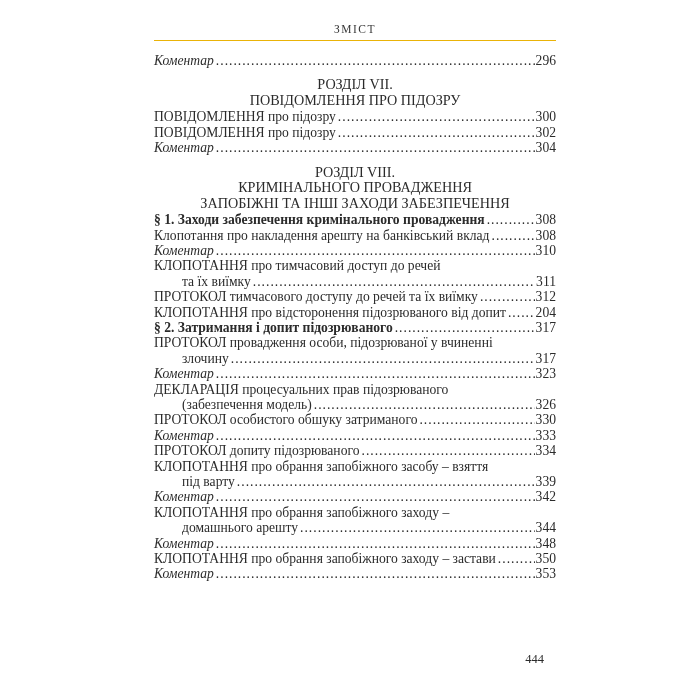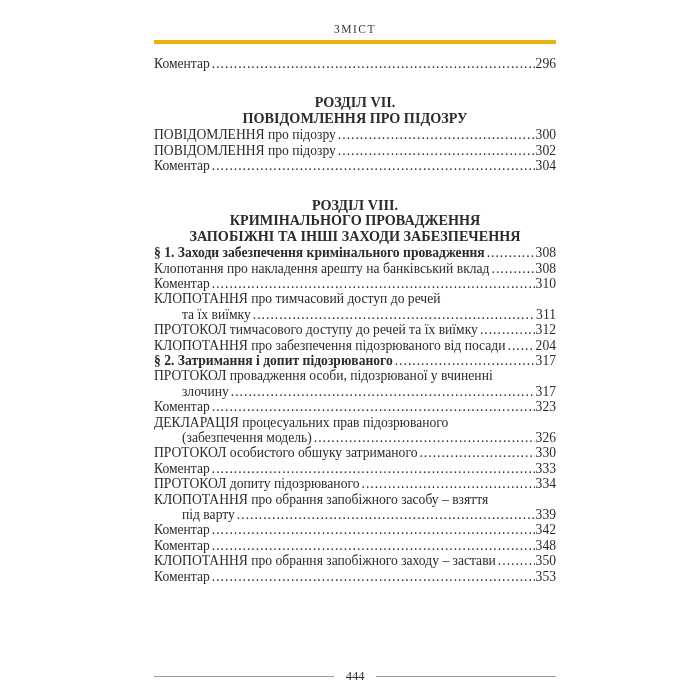--- a/index.html
+++ b/index.html
@@ -21,73 +21,74 @@
   }
   .content-col {
     width: 402px;
     margin-left: 154px;
     display: flex;
     flex-direction: column;
     flex: 1 1 auto;
   }
   .running-header {
     padding-top: 23px;
-    border-bottom: 4px solid #eab308;
+    border-bottom: 1px solid #eab308;
     padding-bottom: 5px;
     text-align: center;
   }
   .running-title {
     font-size: 11.5px;
     letter-spacing: 1.5px;
     color: #3a3a3a;
   }
   .toc {
     padding-top: 12px;
     font-size: 13.6px;
     line-height: 15.4px;
   }
   .chapter {
     text-align: center;
-    font-weight: bold;
+    font-weight: normal;
     font-size: 14.2px;
     line-height: 15.5px;
-    margin-top: 24px;
+    margin-top: 9px;
     margin-bottom: 1px;
   }
   .toc-entry .entry-line {
     display: flex;
     align-items: baseline;
   }
   .toc-entry .entry-line.cont {
     padding-left: 28px;
   }
-  .toc-entry.it .entry-text { }
+  .toc-entry.it .entry-text { font-style: italic; }
   .toc-entry.bd .entry-text { font-weight: bold; }
   .entry-text {
     white-space: nowrap;
   }
   .dots {
     flex: 1 1 auto;
     overflow: hidden;
     white-space: nowrap;
     margin: 0 1px 0 2px;
     color: #2b2b2b;
   }
   .dots::after {
     content: "......................................................................................................................................................................";
     letter-spacing: 1px;
   }
   .page-num {
     flex: 0 0 auto;
   }
   .footer {
     margin-top: auto;
-    margin-bottom: 16px;
+    margin-bottom: 32px;
     display: flex;
-    align-items: center;
+    align-items: flex-end;
+    flex-direction: column;
   }
   .footer-rule {
     flex: 1 1 auto;
     border-top: 1px solid #9a9a9a;
     height: 0;
   }
   .footer-num {
     flex: 0 0 auto;
     padding: 0 12px;
     font-size: 12.5px;
@@ -175,21 +176,21 @@
         </div>
         <div class="toc-entry">
           <div class="entry-line">
             <span class="entry-text">ПРОТОКОЛ тимчасового доступу до речей та їх виїмку</span>
             <span class="dots"></span>
             <span class="page-num">312</span>
           </div>
         </div>
         <div class="toc-entry">
           <div class="entry-line">
-            <span class="entry-text">КЛОПОТАННЯ про забезпечення підозрюваного від посади</span>
+            <span class="entry-text">КЛОПОТАННЯ про відсторонення підозрюваного від допит</span>
             <span class="dots"></span>
             <span class="page-num">204</span>
           </div>
         </div>
         <div class="toc-entry bd">
           <div class="entry-line">
             <span class="entry-text">§ 2. Затримання і допит підозрюваного</span>
             <span class="dots"></span>
             <span class="page-num">317</span>
           </div>
@@ -250,20 +251,30 @@
             <span class="entry-text">під варту</span>
             <span class="dots"></span>
             <span class="page-num">339</span>
           </div>
         </div>
         <div class="toc-entry it">
           <div class="entry-line">
             <span class="entry-text">Коментар</span>
             <span class="dots"></span>
             <span class="page-num">342</span>
+          </div>
+        </div>
+        <div class="toc-entry">
+          <div class="entry-line">
+            <span class="entry-text">КЛОПОТАННЯ про обрання запобіжного заходу –</span>
+          </div>
+          <div class="entry-line cont">
+            <span class="entry-text">домашнього арешту</span>
+            <span class="dots"></span>
+            <span class="page-num">344</span>
           </div>
         </div>
         <div class="toc-entry it">
           <div class="entry-line">
             <span class="entry-text">Коментар</span>
             <span class="dots"></span>
             <span class="page-num">348</span>
           </div>
         </div>
         <div class="toc-entry">

